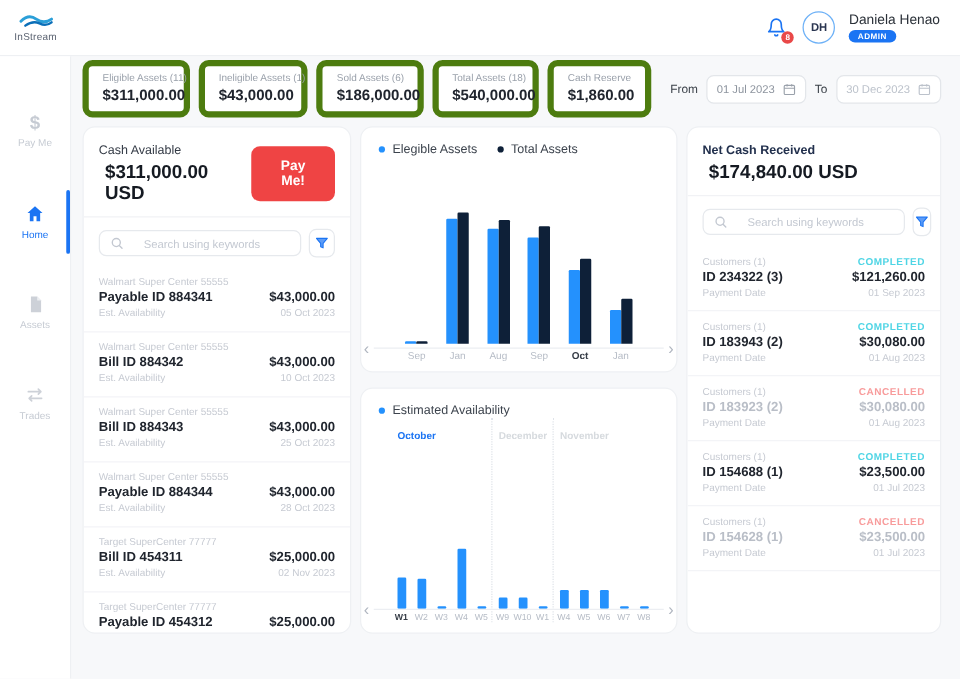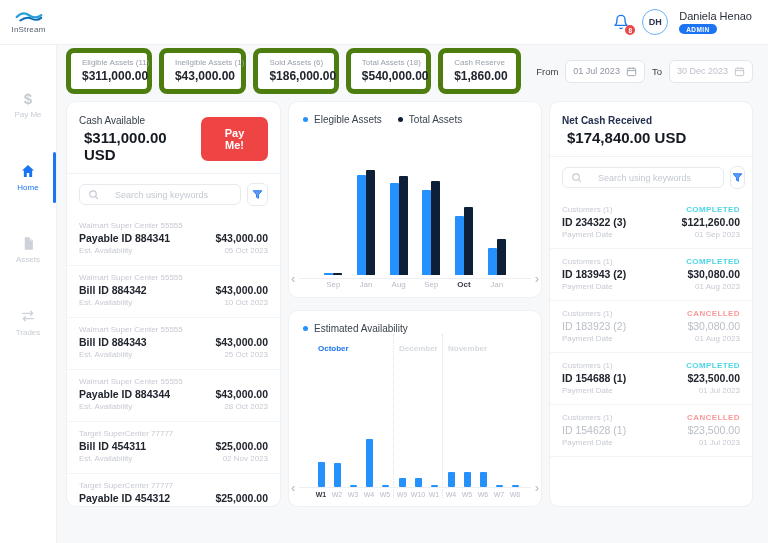--- a/index.html
+++ b/index.html
@@ -74,21 +74,21 @@
   .muted { font-size:8px; color:#c6cad2; }
   .pi-row { display:flex; justify-content:space-between; align-items:center; margin:2px 0; }
   .pi-title { font-size:10.5px; font-weight:600; color:#20252e; }
   .pi-amt { font-size:10.5px; font-weight:600; color:#20252e; }
   .rc-item { padding:8px 12px 9px; border-bottom:1px solid #f3f4f7; cursor:pointer; }
   .rc-row { display:flex; justify-content:space-between; align-items:baseline; }
   .rc-row + .rc-row { margin-top:2px; }
   .status { font-size:8px; font-weight:700; letter-spacing:.4px; }
   .status.completed { color:#4fd5e5; }
   .status.cancelled { color:#f89b9b; }
-  .rc-item.is-muted .pi-title, .rc-item.is-muted .pi-amt { color:#b9bec7; font-weight:400; }
+  .rc-item.is-muted .pi-title, .rc-item.is-muted .pi-amt { color:#b9bec7; font-weight:700; }
   
   .legend { display:flex; align-items:center; gap:16px; padding:2px 2px 0; }
   .legend-item { display:flex; align-items:center; gap:6px; font-size:10px; color:#3c434d; }
   .dot { width:5px; height:5px; border-radius:50%; display:inline-block; }
   .chart-body { flex:1; display:flex; align-items:flex-end; padding:0 16px; position:relative; }
   .bar-group { flex:1; display:flex; flex-direction:column; align-items:center; }
   .bar-pair { display:flex; align-items:flex-end; height:112px; }
   .vbar { width:9px; border-radius:1px 1px 0 0; }
   .bar-label { font-size:8px; color:#b6bcc6; margin-top:5px; }
   .bar-label.hl { color:#363d47; font-weight:700; }

